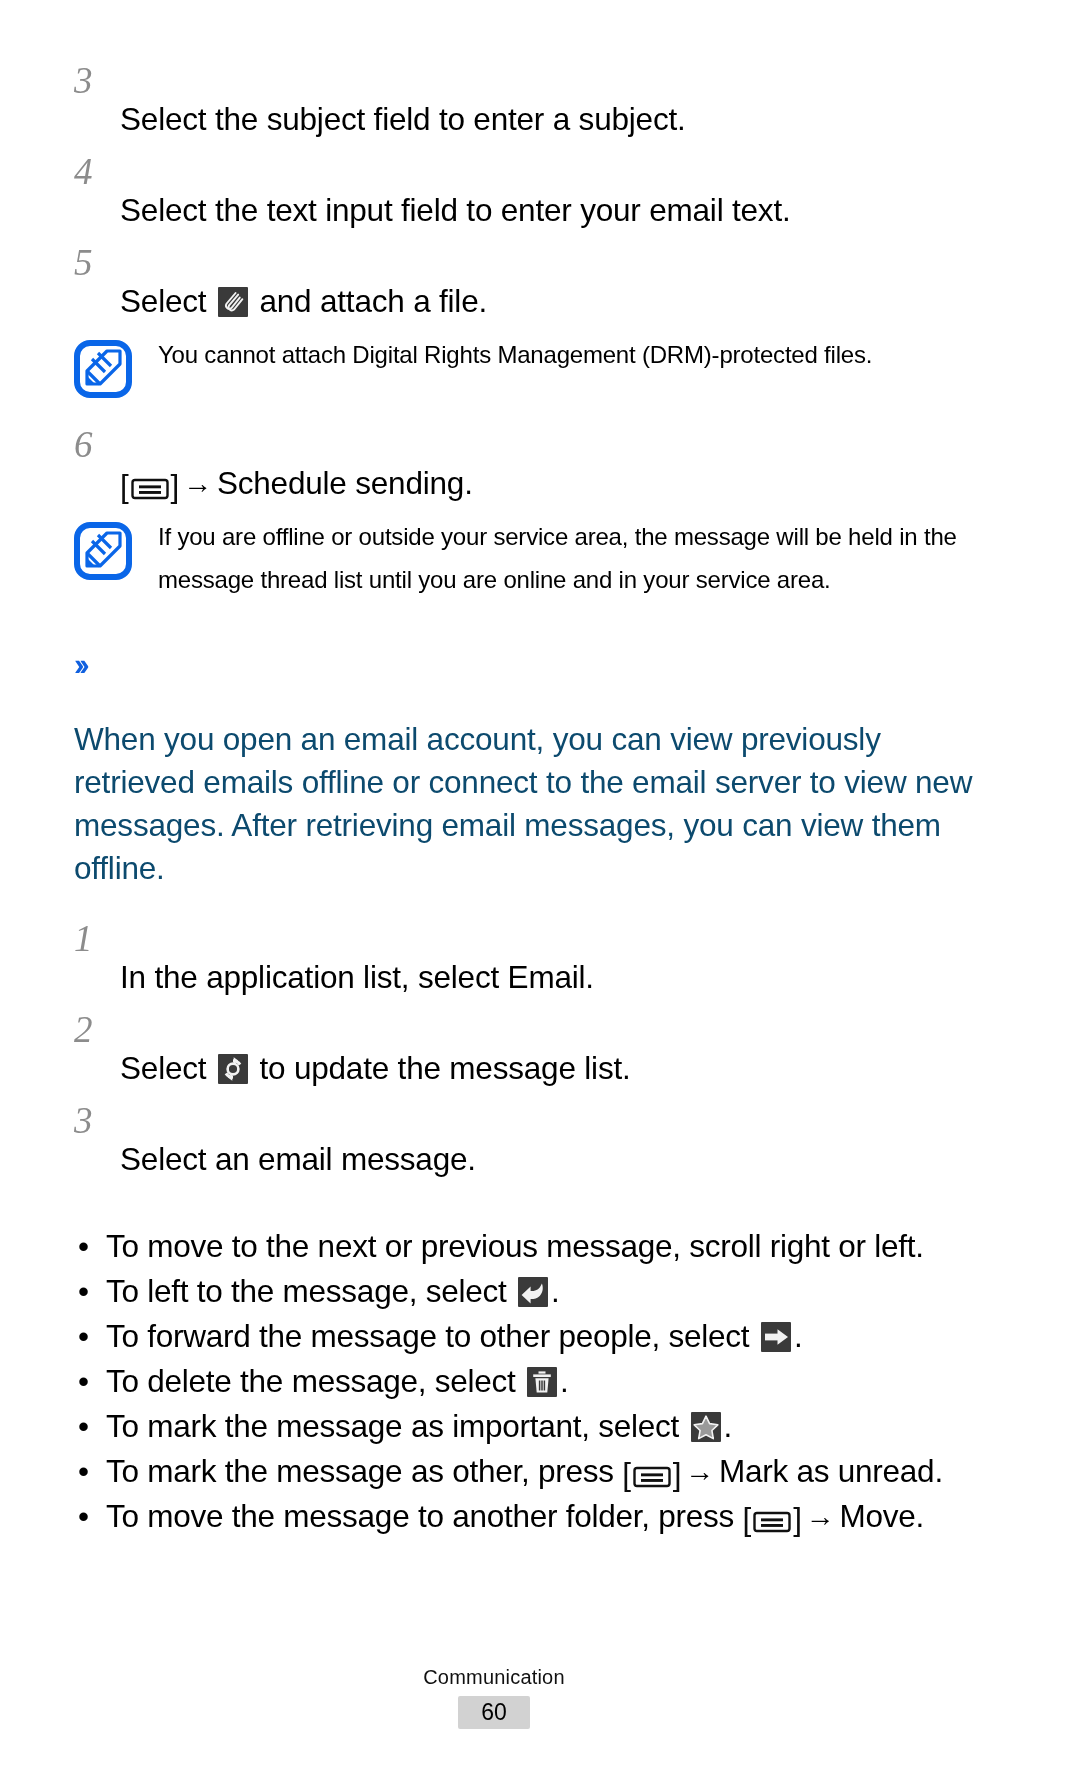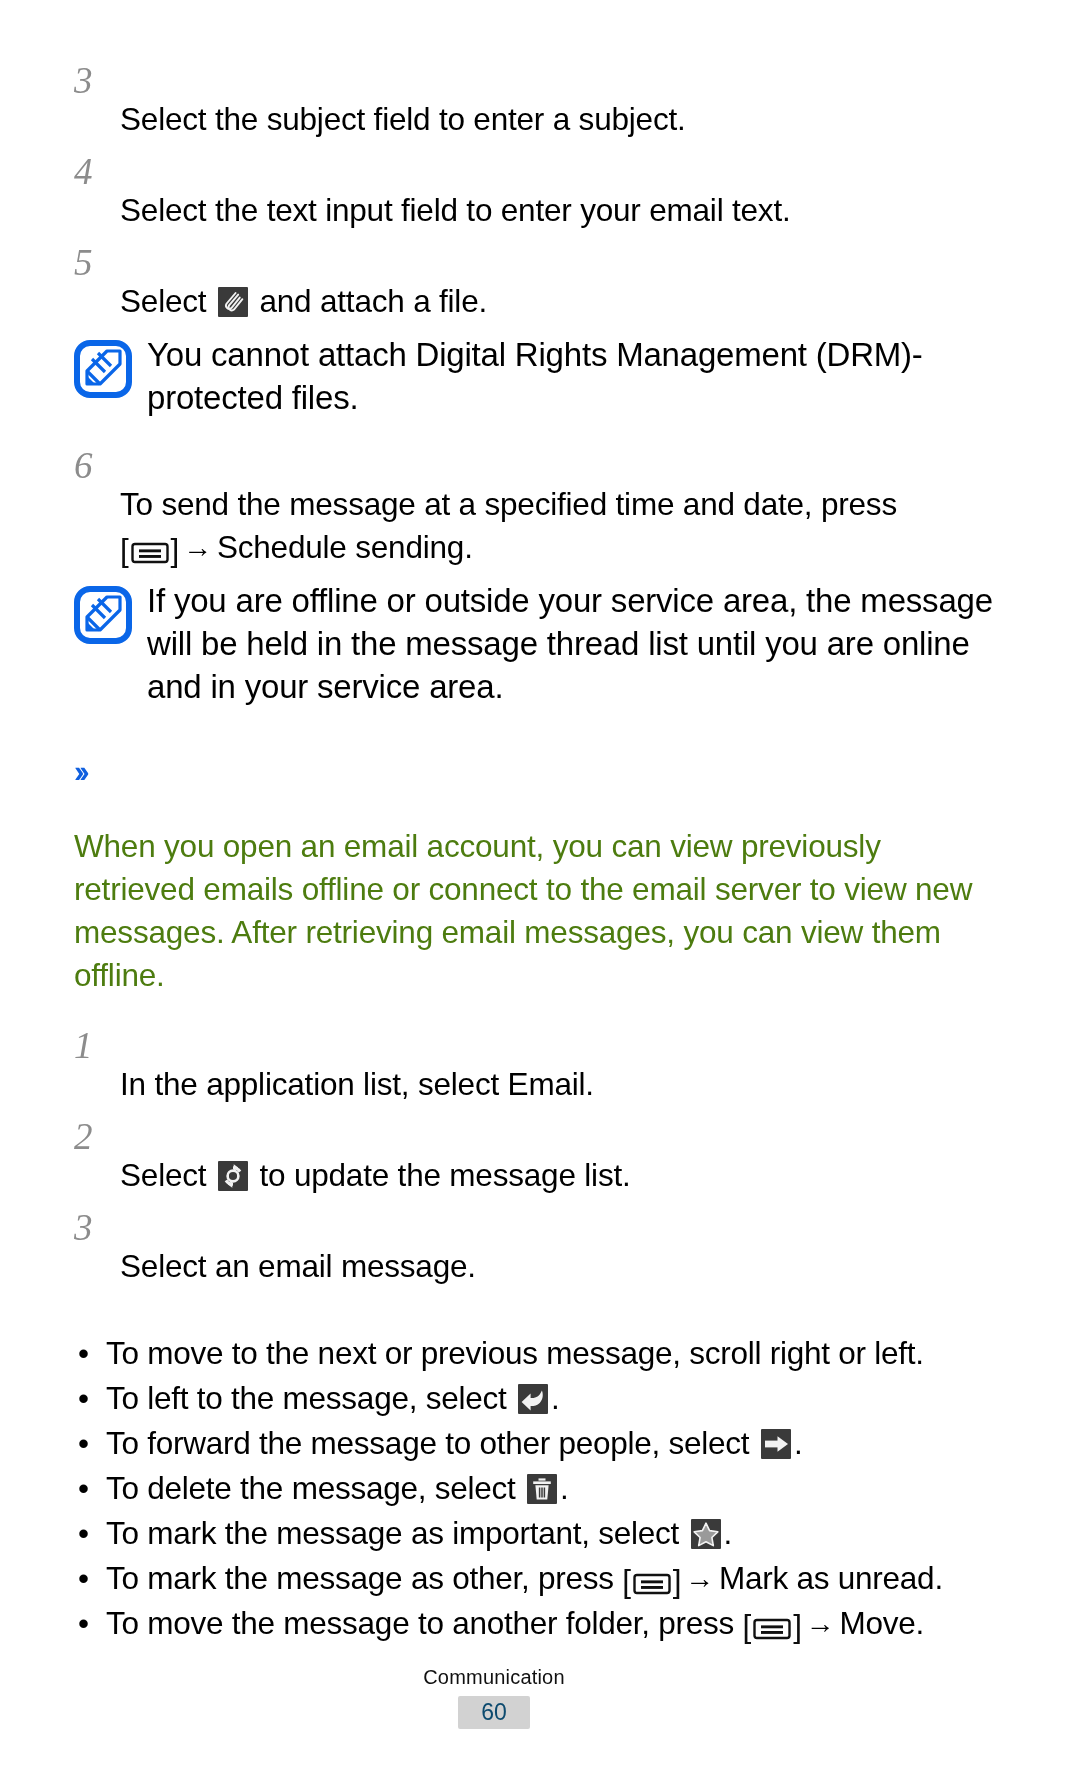--- a/index.html
+++ b/index.html
@@ -18,21 +18,21 @@
     width:1080px;height:1771px;
     box-sizing:border-box;
     padding:58px 80px 0 74px;
   }
 
   
   .para{
     font-size:31.5px;
     line-height:43px;
     letter-spacing:-0.2px;
-    color:#4d7c0f;
+    color:#0c4a6e;
     margin-top:36px;
   }
   b,.bold{font-weight:normal;}
 
   
   .step{
     display:flex;
     align-items:flex-start;
     margin-bottom:8px;
   }
@@ -95,24 +95,25 @@
     align-items:flex-start;
     margin:10px 0 6px 0;
   }
   .note-ico{
     flex:0 0 72px;
     padding-top:7px;
   }
   .note-ico svg{display:block;}
   .note-txt{
     flex:1 1 auto;
-    font-size:33px;
+    font-size:24px;
     line-height:43px;
     letter-spacing:-0.2px;
     padding-left:1px;
+    margin-left:11px;
   }
 
   
   .h2{
     display:flex;
     align-items:baseline;
     margin:50px 0 14px 0;
   }
   .h2 .chev{
     color:#1060df;
@@ -164,21 +165,21 @@
     font-size:20px;
     letter-spacing:0.2px;
     color:#111;
     margin-bottom:7px;
   }
   .foot-pageno{
     display:inline-block;
     min-width:48px;
     padding:3px 12px 4px 12px;
     background:#d2d2d2;
-    color:#0c4a6e;
+    color:#000000;
     font-size:23px;
     line-height:26px;
     border-radius:2px;
   }
   .gap-a{height:18px;}
   .gap-b{height:26px;}
   .gap-c{height:30px;}
 </style>
 </head>
 <body>
@@ -221,21 +222,20 @@
       </svg>
     </div>
     <div class="note-txt">You cannot attach Digital Rights Management (DRM)-protected files.</div>
   </div>
 
   <div class="gap-a"></div>
 
   <div class="step">
     <div class="step-num">6</div>
     <div class="step-body">
-      <div class="step-sub">To send the message at a specified time and date, press</div>
       <div class="step-sub">
         <span class="menukey"><span class="mk-br">[</span><svg width="40" height="24" viewBox="0 0 40 24">
               <rect x="2.5" y="3" width="35" height="18" rx="2.5" ry="2.5" fill="none" stroke="#111" stroke-width="2.4"></rect>
               <rect x="9" y="8.4" width="22" height="2.9" fill="#111"></rect>
               <rect x="9" y="14" width="22" height="2.9" fill="#111"></rect>
             </svg><span class="mk-br">]</span></span><span class="arrw">→</span><b>Schedule sending</b><span>.</span>
       </div>
     </div>
   </div>
 

